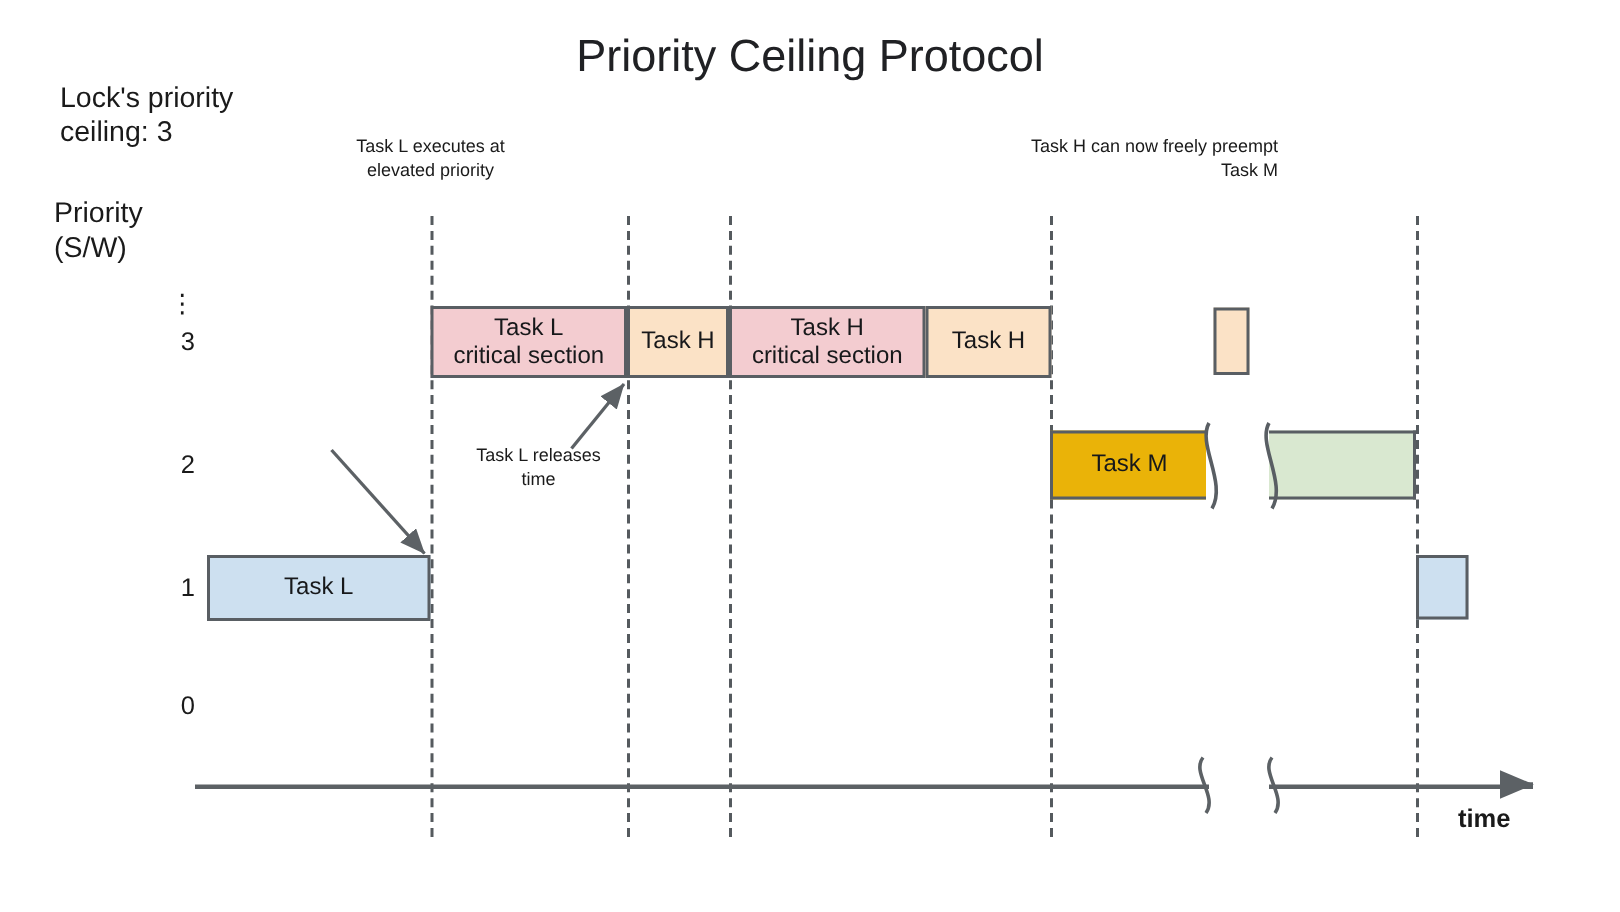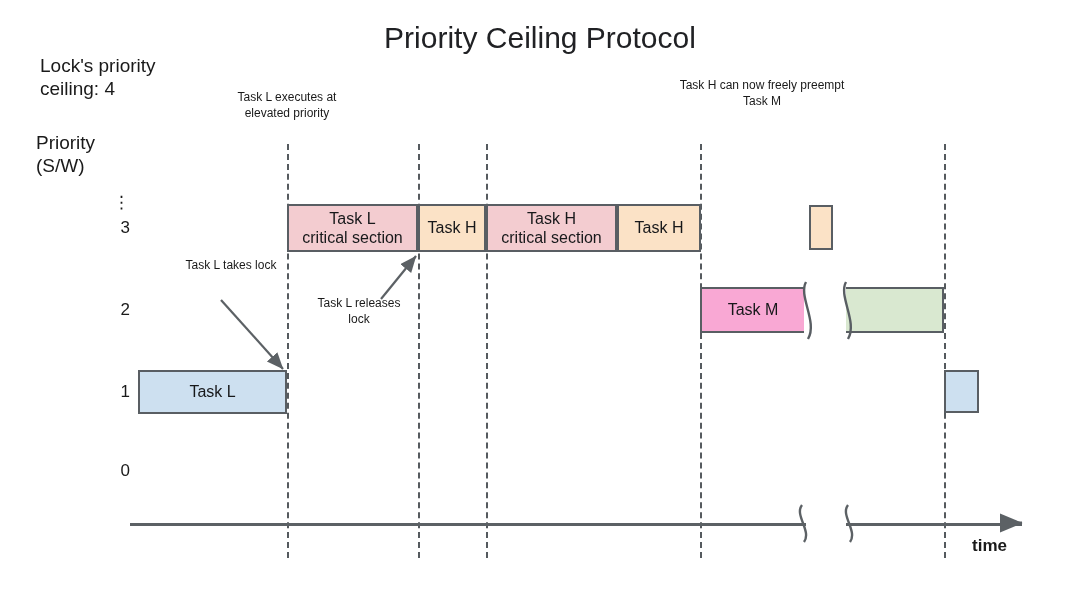--- a/index.html
+++ b/index.html
@@ -82,56 +82,54 @@
   }
 </style>
 </head>
 <body>
 
 <div id="canvas">
 
   <div class="txt" id="title">Priority Ceiling Protocol</div>
 
   <div class="txt" id="lock-ceiling">Lock's priority
-ceiling: 4</div>
+ceiling: 3</div>
 
   <div class="txt" id="axis-title">Priority
 (S/W)</div>
 
   <div class="ytick" style="left:70px; top:192px;">⋮</div>
   <div class="ytick" style="left:70px; top:218px;">3</div>
   <div class="ytick" style="left:70px; top:300px;">2</div>
   <div class="ytick" style="left:70px; top:382px;">1</div>
   <div class="ytick" style="left:70px; top:461px;">0</div>
 
   <div class="note" style="left:222px; top:90px; width:130px;">Task L executes
 at elevated priority</div>
-  <div class="note" style="left:672px; top:78px; width:180px;">Task H can now freely
+  <div class="note" style="left:672px; top:90px; width:180px;text-align:right;">Task H can now freely
 preempt Task M</div>
-  <div class="note" style="left:178px; top:258px; width:106px;">Task L
-takes lock</div>
   <div class="note" style="left:312px; top:296px; width:94px;">Task L
 releases
-lock</div>
+time</div>
 
   <div class="vline" style="left:287px; top:144px; height:414px;"></div>
   <div class="vline" style="left:418px; top:144px; height:414px;"></div>
   <div class="vline" style="left:486px; top:144px; height:414px;"></div>
   <div class="vline" style="left:700px; top:144px; height:414px;"></div>
   <div class="vline" style="left:944px; top:144px; height:414px;"></div>
 
   <div class="bar" style="left:287px; top:204px; width:131px; height:48px; background:#f3ccd0;">Task L
 critical section</div>
   <div class="bar" style="left:418px; top:204px; width:68px; height:48px; background:#fbe2c6;">Task H</div>
   <div class="bar" style="left:486px; top:204px; width:131px; height:48px; background:#f3ccd0;">Task H
 critical section</div>
   <div class="bar" style="left:617px; top:204px; width:84px; height:48px; background:#fbe2c6;">Task H</div>
   <div class="bar" style="left:809px; top:205px; width:24px; height:45px; background:#fbe2c6;"></div>
 
-  <div class="bar" style="left:700px; top:287px; width:104px; height:46px; background:#f9a8d4; border-right:none;">Task M</div>
+  <div class="bar" style="left:700px; top:287px; width:104px; height:46px; background:#eab308; border-right:none;">Task M</div>
   <div class="bar" style="left:846px; top:287px; width:98px; height:46px; background:#d9e8d0; border-left:none;"></div>
 
   <div class="bar" style="left:138px; top:370px; width:149px; height:44px; background:#cde0f0;">Task L</div>
   <div class="bar" style="left:944px; top:370px; width:35px; height:43px; background:#cde0f0;"></div>
 
   <div class="axisline" style="left:130px; top:523px; width:676px;"></div>
   <div class="axisline" style="left:846px; top:523px; width:176px;"></div>
 
   <div class="txt" style="left:972px; top:536px; font-size:17px;font-weight:bold;">time</div>
 

